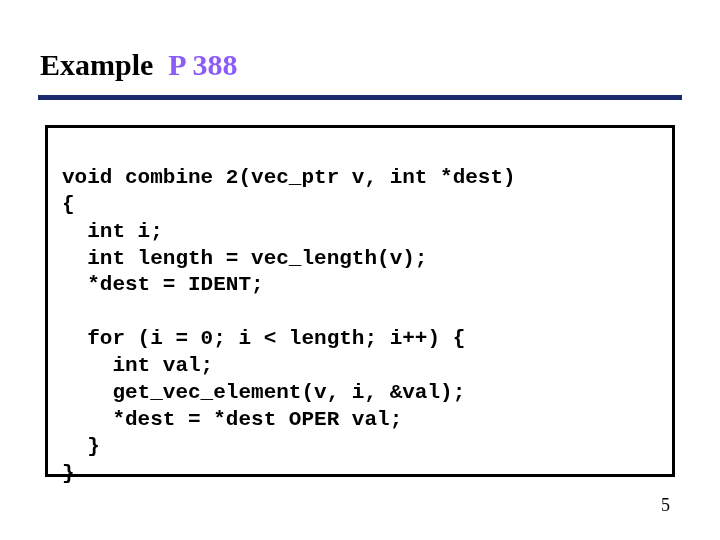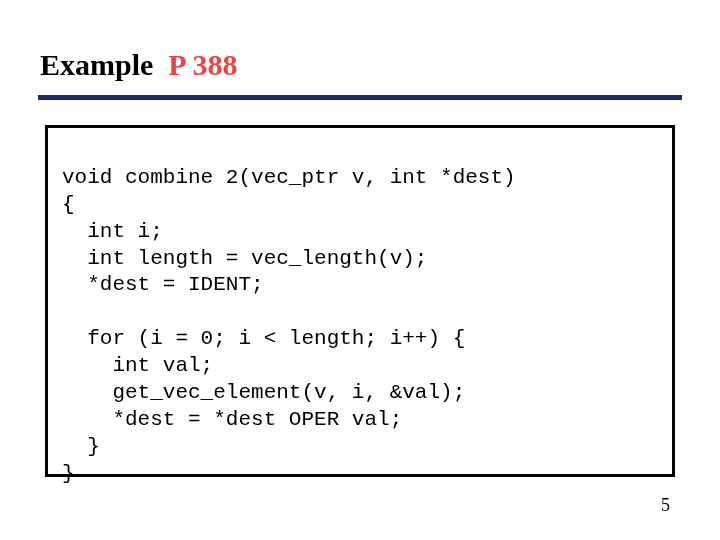--- a/index.html
+++ b/index.html
@@ -23,21 +23,21 @@
     right: 40px;
   }
   .title {
     font-family: "Comic Sans MS", "Chalkboard SE", cursive;
     font-size: 30px;
     font-weight: 700;
     color: #000;
     white-space: pre;
   }
   .title .accent {
-    color: #ef4444;
+    color: #8b5cf6;
     margin-top: 38px;
   }
   .rule {
     position: absolute;
     top: 95px;
     left: 38px;
     width: 644px;
     height: 5px;
     background: #1b2b6e;
   }
@@ -48,21 +48,21 @@
     width: 630px;
     height: 352px;
     border: 3px solid #000;
     box-sizing: border-box;
     padding: 10px 14px 10px 14px;
     background: #fff;
   }
   .code {
     font-family: "Courier New", Courier, monospace;
     font-size: 21px;
-    font-weight: 400;
+    font-weight: 700;
     color: #000;
     line-height: 1.28;
     white-space: pre;
   }
   .pagenum {
     position: absolute;
     right: 50px;
     bottom: 24px;
     font-family: Georgia, "Times New Roman", serif;
     font-size: 18px;

